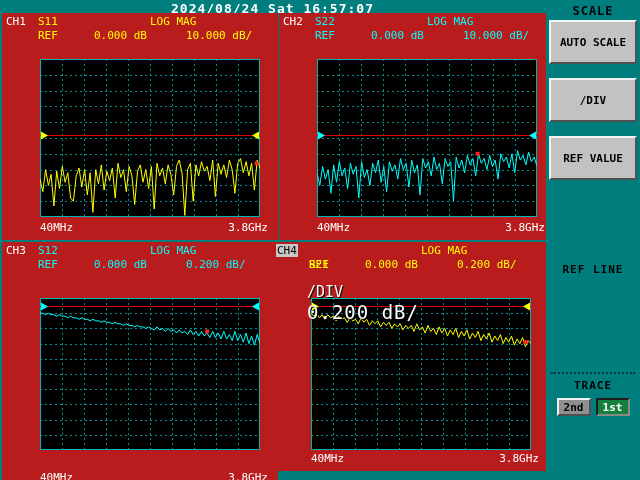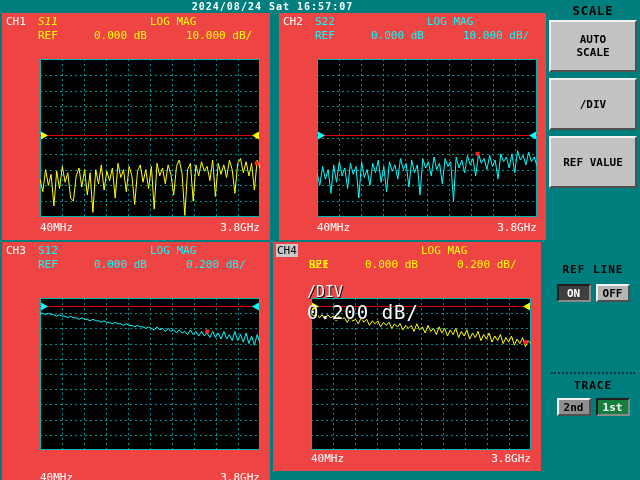--- a/index.html
+++ b/index.html
@@ -2,23 +2,23 @@
 <html><head>
 <meta charset="utf-8">
 <style>
   html,body{margin:0;padding:0;background:#222;}
   .screen{
     position:relative;width:640px;height:480px;background:#007e7e;
     font-family:"DejaVu Sans Mono", monospace;overflow:hidden;
   }
   .date{
     position:absolute;top:1px;left:0;width:545px;text-align:center;
-    color:#ffffff;font-size:10px;font-weight:bold;letter-spacing:1px;
+    color:#ffffff;font-size:13px;font-weight:bold;letter-spacing:1px;
   }
-  .panel{position:absolute;background:#ef4444;}
+  .panel{position:absolute;background:#b91c1c;padding-left:8px;}
   .hdr1{position:absolute;top:2px;left:0;width:100%;height:13px;font-size:11px;line-height:13px;}
   .hdr2{position:absolute;top:16px;left:0;width:100%;height:13px;font-size:11px;line-height:13px;}
   .ch{position:absolute;left:3px;color:#ffffff;font-size:11px;padding:0 1px;}
   .ch.active-ch{background:#c8c8c8;color:#000;}
   .param{position:absolute;left:36px;}
   .mode{position:absolute;left:148px;}
   .refl{position:absolute;left:36px;}
   .refv{position:absolute;left:92px;}
   .scalev{position:absolute;left:184px;}
   .plot{position:absolute;left:38px;background:#000;}
@@ -26,24 +26,24 @@
   .plot-bot{top:56px;width:220px;height:152px;}
   .axis-start{position:absolute;left:38px;bottom:6px;color:#fff;font-size:11px;}
   .axis-stop{position:absolute;right:10px;bottom:6px;color:#fff;font-size:11px;}
   .overlay{position:absolute;left:34px;top:42px;color:#ffffff;z-index:6;text-shadow:1px 1px 0 #000;}
   .overlay .l1{font-size:15px;line-height:17px;}
   .overlay .l2{font-size:19px;line-height:22px;letter-spacing:1px;}
 
   .sidebar{position:absolute;left:546px;top:0;width:94px;height:480px;background:#007e7e;}
   .sb-title{position:absolute;top:4px;left:0;width:100%;text-align:center;color:#000;
     font-weight:bold;font-size:12px;letter-spacing:1px;}
-  .sb-btn{position:absolute;left:3px;width:88px;height:52px;background:#c2c2c2;
+  .sb-btn{position:absolute;left:3px;width:88px;height:44px;background:#c2c2c2;
     border:2px solid;border-color:#f2f2f2 #505050 #505050 #f2f2f2;color:#000;
     font-size:11px;font-weight:bold;display:flex;align-items:center;justify-content:center;
-    text-align:center;font-family:inherit;padding:12px;}
+    text-align:center;font-family:inherit;padding:6px;}
   .sb-label{position:absolute;left:0;width:100%;text-align:center;color:#000;
     font-size:11px;font-weight:bold;letter-spacing:1px;}
   .tg-row{position:absolute;left:0;width:100%;display:flex;justify-content:center;gap:5px;}
   .tg{border:2px solid;font-size:11px;font-weight:bold;min-width:34px;height:18px;
     display:flex;align-items:center;justify-content:center;box-sizing:border-box;padding:0 2px;}
   .tg-on{background:#3f3f3f;color:#fff;border-color:#1e1e1e #8a8a8a #8a8a8a #1e1e1e;}
   .tg-off{background:#b5b5b5;color:#000;border-color:#f2f2f2 #505050 #505050 #f2f2f2;}
   .tg-2nd{background:#8f8f8f;color:#000;border-color:#f2f2f2 #505050 #505050 #f2f2f2;}
   .tg-1st{background:#15803d;color:#fff;border-color:#1e1e1e #8a8a8a #8a8a8a #1e1e1e;}
   .sb-sep{position:absolute;left:5px;right:5px;top:372px;border-top:2px dotted #003939;}
@@ -51,21 +51,21 @@
 </head>
 <body>
 
 <div class="screen">
 
   <div class="date">2024/08/24 Sat 16:57:07</div>
 
   <div class="panel" style="left:2px;top:13px;width:268px;height:227px;">
     <div class="hdr1">
       <span class="ch">CH1</span>
-      <span class="param tc" style="color: rgb(255, 255, 0); font-style: italic;">S11</span>
+      <span class="param tc" style="color: rgb(255, 255, 0);">S11</span>
       <span class="mode tc" style="color: rgb(255, 255, 0);">LOG MAG</span>
     </div>
     <div class="hdr2">
       <span class="refl tc" style="color: rgb(255, 255, 0);">REF</span>
       <span class="refv tc" style="color: rgb(255, 255, 0);">0.000 dB</span>
       <span class="scalev tc" style="color: rgb(255, 255, 0);">10.000 dB/</span>
     </div>
     <div class="plot plot-top"><svg width="220" height="158">
           <line x1="22.5" y1="0" x2="22.5" y2="158" stroke="#008f8f" stroke-width="1" stroke-dasharray="2,3"></line>
           <line x1="0" y1="16.5" x2="220" y2="16.5" stroke="#008f8f" stroke-width="1" stroke-dasharray="2,3"></line>
@@ -224,24 +224,20 @@
   </div>
 
   <div class="sidebar">
     <div class="sb-title">SCALE</div>
 
     <button class="sb-btn" style="top:20px;">AUTO SCALE</button>
     <button class="sb-btn" style="top:78px;">/DIV</button>
     <button class="sb-btn" style="top:136px;">REF VALUE</button>
 
     <div class="sb-label" style="top:263px;">REF LINE</div>
-    <div class="tg-row" style="top:284px;">
-      <div class="tg tg-on">ON</div>
-      <div class="tg tg-off">OFF</div>
-    </div>
 
     <div class="sb-sep"></div>
     <div class="sb-label" style="top:379px;">TRACE</div>
     <div class="tg-row" style="top:398px;">
       <div class="tg tg-2nd">2nd</div>
       <div class="tg tg-1st">1st</div>
     </div>
   </div>
 
 </div>

